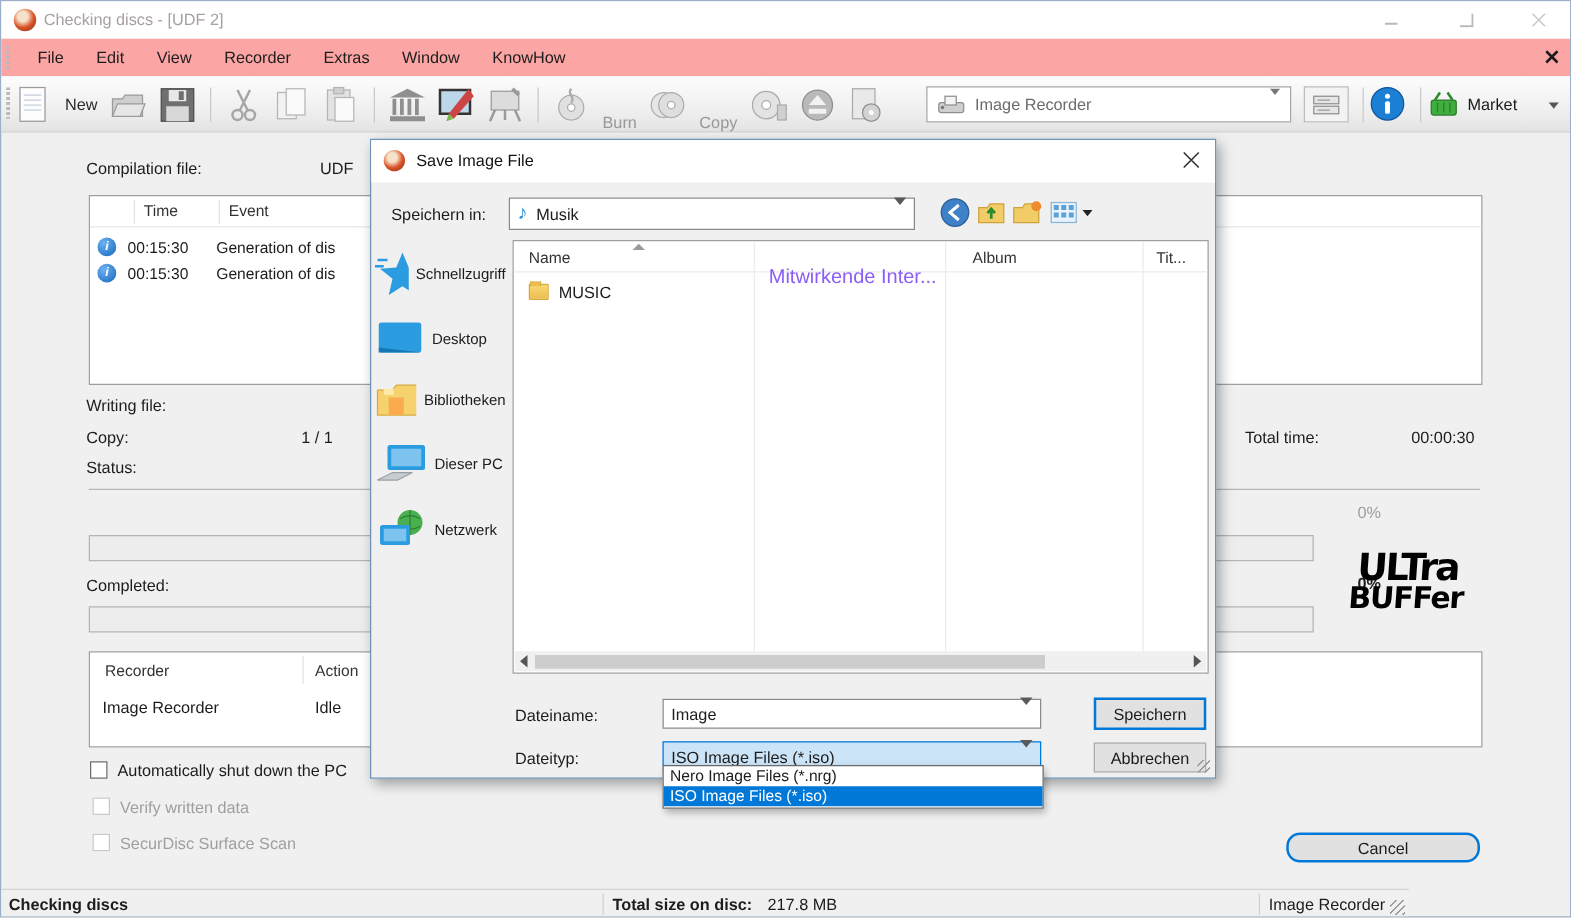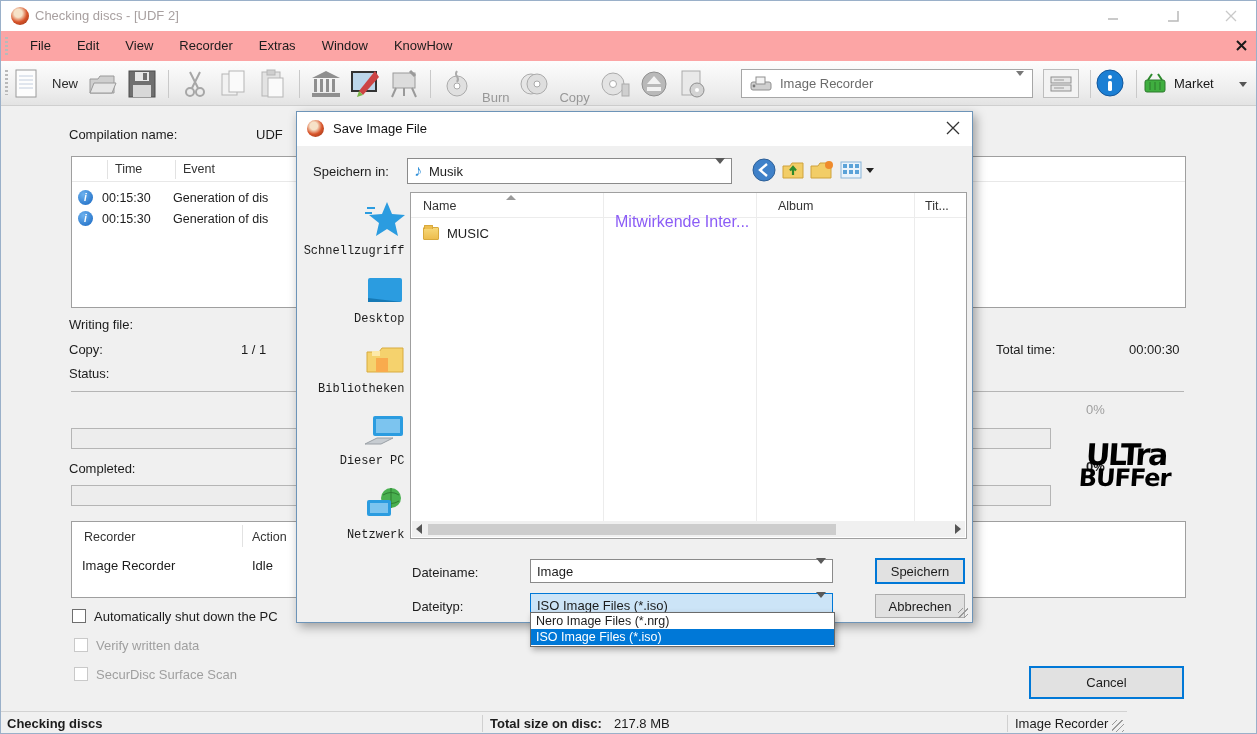--- a/index.html
+++ b/index.html
@@ -52,21 +52,21 @@
   .grip{position:absolute;width:12px;height:12px;
     background:repeating-linear-gradient(135deg,transparent 0 3px,#9a9a9a 3px 4px);}
   
   #dialog{position:absolute;left:295px;top:110px;width:677px;height:512px;background:#f0f0f0;
     border:1px solid #6d94b8;box-shadow:3px 4px 10px rgba(0,0,0,.35);}
   #dlg-title{position:absolute;left:0;top:0;right:0;height:34px;background:#fff;}
   #dlg-title span.t{position:absolute;left:36px;top:0;line-height:34px;color:#111;}
   .combo{position:absolute;background:#fff;border:1px solid #8a8a8a;display:flex;align-items:center;padding:0 6px;}
   .combo .caret-wrap{margin-left:auto;}
   .chev{width:0;height:0;border-left:5px solid transparent;border-right:5px solid transparent;border-top:6px solid #5a5a5a;}
-  .side-item{width:105px;display:flex;flex-direction:column;align-items:flex-end;gap:6px;margin-bottom:18px;font-family:Liberation Mono, monospace;}
+  .side-item{width:105px;display:flex;flex-direction:row;align-items:center;gap:6px;margin-bottom:18px;}
   .side-item .cap{font-size:12px;color:#1c1c1c;}
   #filelist{position:absolute;left:113px;top:80px;width:557px;height:347px;background:#fff;border:1px solid #9f9f9f;}
   .fl-vline{position:absolute;top:0;bottom:16px;width:1px;background:#ececec;}
   .folder16{width:16px;height:13px;position:relative;background:linear-gradient(#f7d878,#edbd4e);border:1px solid #d8a93c;border-radius:1px;}
   .folder16:before{content:"";position:absolute;left:0;top:-3px;width:7px;height:3px;background:#edbd4e;border:1px solid #d8a93c;border-bottom:none;border-radius:1px 1px 0 0;}
   .hscroll{position:absolute;left:1px;bottom:1px;right:1px;height:16px;background:#f0f0f0;display:flex;align-items:center;}
   .arrow-l{width:0;height:0;border-top:5px solid transparent;border-bottom:5px solid transparent;border-right:6px solid #555;}
   .arrow-r{width:0;height:0;border-top:5px solid transparent;border-bottom:5px solid transparent;border-left:6px solid #555;}
   #ft-popup{position:absolute;left:233px;top:500px;width:305px;height:35px;background:#fff;border:1px solid #6a6a6a;z-index:5;box-shadow:2px 3px 6px rgba(0,0,0,.3);}
   .ft-opt{height:16px;line-height:16px;padding:0 5px;font-size:12.5px;white-space:nowrap;overflow:hidden;}
@@ -261,21 +261,21 @@
           <rect x="2" y="8" width="20" height="12" rx="2" fill="#3fae3f" stroke="#2c7a2c"></rect>
           <line x1="7" y1="10" x2="7" y2="18" stroke="#2c7a2c"></line>
           <line x1="12" y1="10" x2="12" y2="18" stroke="#2c7a2c"></line>
           <line x1="17" y1="10" x2="17" y2="18" stroke="#2c7a2c"></line>
         </svg>
       <span style="font-size:13px;color:#1a1a1a;">Market</span>
     </div>
     <div class="abs" style="left:1238px;top:26px;"><span class="caret-down"></span></div>
   </div>
 
-  <span class="lbl" style="left:68px;top:126px;">Compilation name:</span>
+  <span class="lbl" style="left:68px;top:126px;">Compilation file:</span>
   <span class="lbl" style="left:255px;top:126px;">UDF</span>
 
   <div class="boxed" style="left:70px;top:155px;width:1115px;height:152px;">
     <div class="abs" style="left:0;top:0;right:0;height:25px;border-bottom:1px solid #e8e8e8;">
       <div class="col-sep" style="left:35px;top:3px;height:19px;"></div>
       <span class="lbl" style="left:43px;top:5px;font-size:12.5px;color:#333;">Time</span>
       <div class="col-sep" style="left:103px;top:3px;height:19px;"></div>
       <span class="lbl" style="left:111px;top:5px;font-size:12.5px;color:#333;">Event</span>
     </div>
     <div class="abs" style="left:6px;top:33px;display:flex;align-items:center;gap:9px;">
@@ -319,21 +319,21 @@
     <span class="lbl" style="left:180px;top:36px;">Idle</span>
   </div>
 
   <div class="chk" style="left:71px;top:608px;"></div>
   <span class="lbl" style="left:93px;top:608px;">Automatically shut down the PC </span>
   <div class="chk dis" style="left:73px;top:637px;"></div>
   <span class="lbl gray" style="left:95px;top:637px;">Verify written data</span>
   <div class="chk dis" style="left:73px;top:666px;"></div>
   <span class="lbl gray" style="left:95px;top:666px;">SecurDisc Surface Scan</span>
 
-  <div class="btn focus" style="left:1028px;top:665px;width:155px;height:33px;">Cancel</div>
+  <div class="btn focus" style="left:1028px;top:665px;width:155px;height:24px;border-radius:11px;">Cancel</div>
 
   <div id="statusbar">
     <span class="lbl" style="left:6px;top:4px;font-weight:bold;">Checking discs</span>
     <div class="sb-sep" style="left:481px;"></div>
     <span class="lbl" style="left:489px;top:4px;font-weight:bold;">Total size on disc:</span>
     <span class="lbl" style="left:613px;top:4px;">217.8 MB</span>
     <div class="sb-sep" style="left:1006px;"></div>
     <span class="lbl" style="left:1014px;top:4px;">Image Recorder</span>
     <div class="grip" style="right:3px;bottom:3px;"></div>
   </div>

